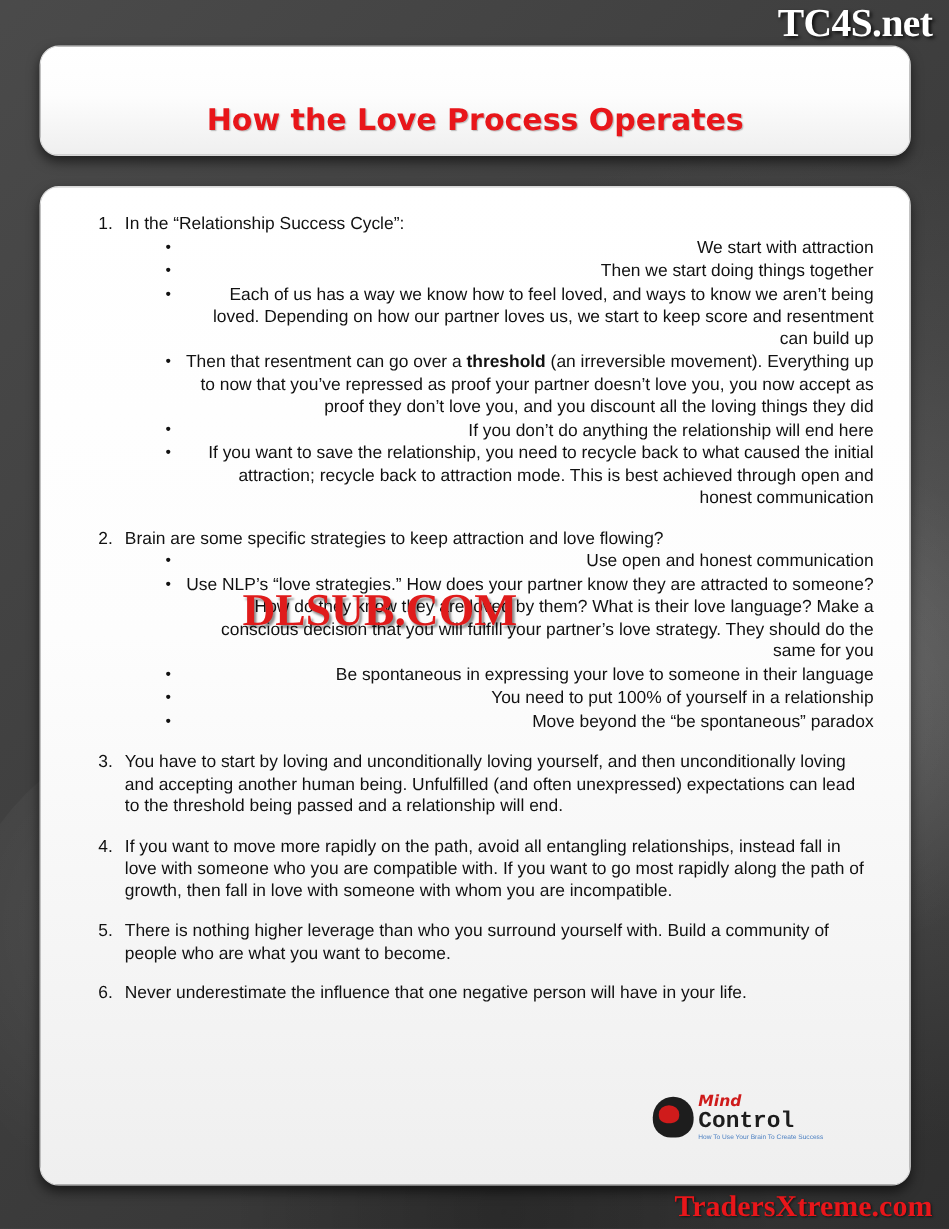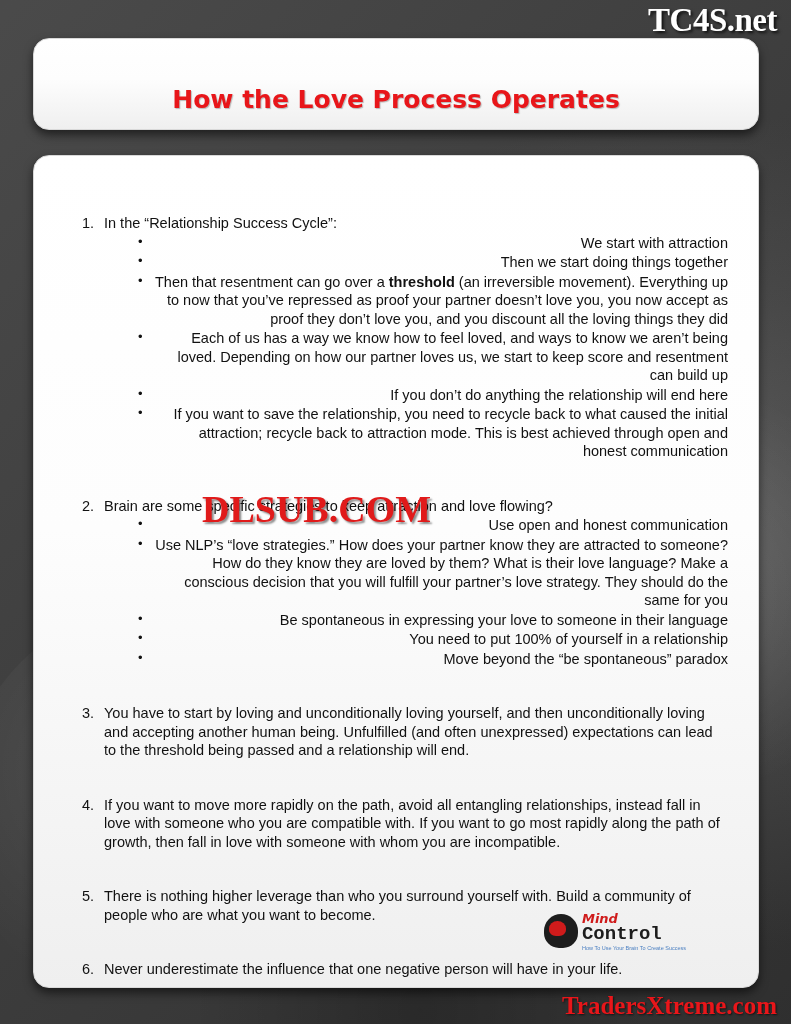--- a/index.html
+++ b/index.html
@@ -77,21 +77,20 @@
   ol.outer {
     margin: 0; padding: 0 0 0 34px;
     list-style: decimal;
     color: #111;
     font-size: 14.5px;
     line-height: 18.5px;
   }
   ol.outer > li {
     margin-bottom: 15px;
     padding-left: 6px;
-    margin-top: 36px;
   }
   ol.outer > li > .li-text { display: block; }
 
   ul.inner {
     margin: 1px 0 0 0;
     padding-left: 34px;
     list-style: none;
   }
   ul.inner > li {
     position: relative;
@@ -185,22 +184,22 @@
   </div>
 </div>
 
 <div class="card body-card">
   <ol class="outer" id="content-list">
       <li>
         <span class="li-text">In the “Relationship Success Cycle”:</span>
         <ul class="inner">
           <li>We start with attraction</li>
           <li>Then we start doing things together</li>
+          <li>Each of us has a way we know how to feel loved, and ways to know we aren’t being loved. Depending on how our partner loves us, we start to keep score and resentment can build up</li>
           <li>Then that resentment can go over a <b>threshold</b> (an irreversible movement). Everything up to now that you’ve repressed as proof your partner doesn’t love you, you now accept as proof they don’t love you, and you discount all the loving things they did</li>
-          <li>Each of us has a way we know how to feel loved, and ways to know we aren’t being loved. Depending on how our partner loves us, we start to keep score and resentment can build up</li>
           <li>If you don’t do anything the relationship will end here</li>
           <li>If you want to save the relationship, you need to recycle back to what caused the initial attraction; recycle back to attraction mode. This is best achieved through open and honest communication</li>
         </ul>
       </li>
       <li>
         <span class="li-text">Brain are some specific strategies to keep attraction and love flowing?</span>
         <ul class="inner">
           <li>Use open and honest communication</li>
           <li>Use NLP’s “love strategies.” How does your partner know they are attracted to someone? How do they know they are loved by them?  What is their love language? Make a conscious decision that you will fulfill your partner’s love strategy. They should do the same for you</li>
           <li>Be spontaneous in expressing your love to someone in their language</li>

